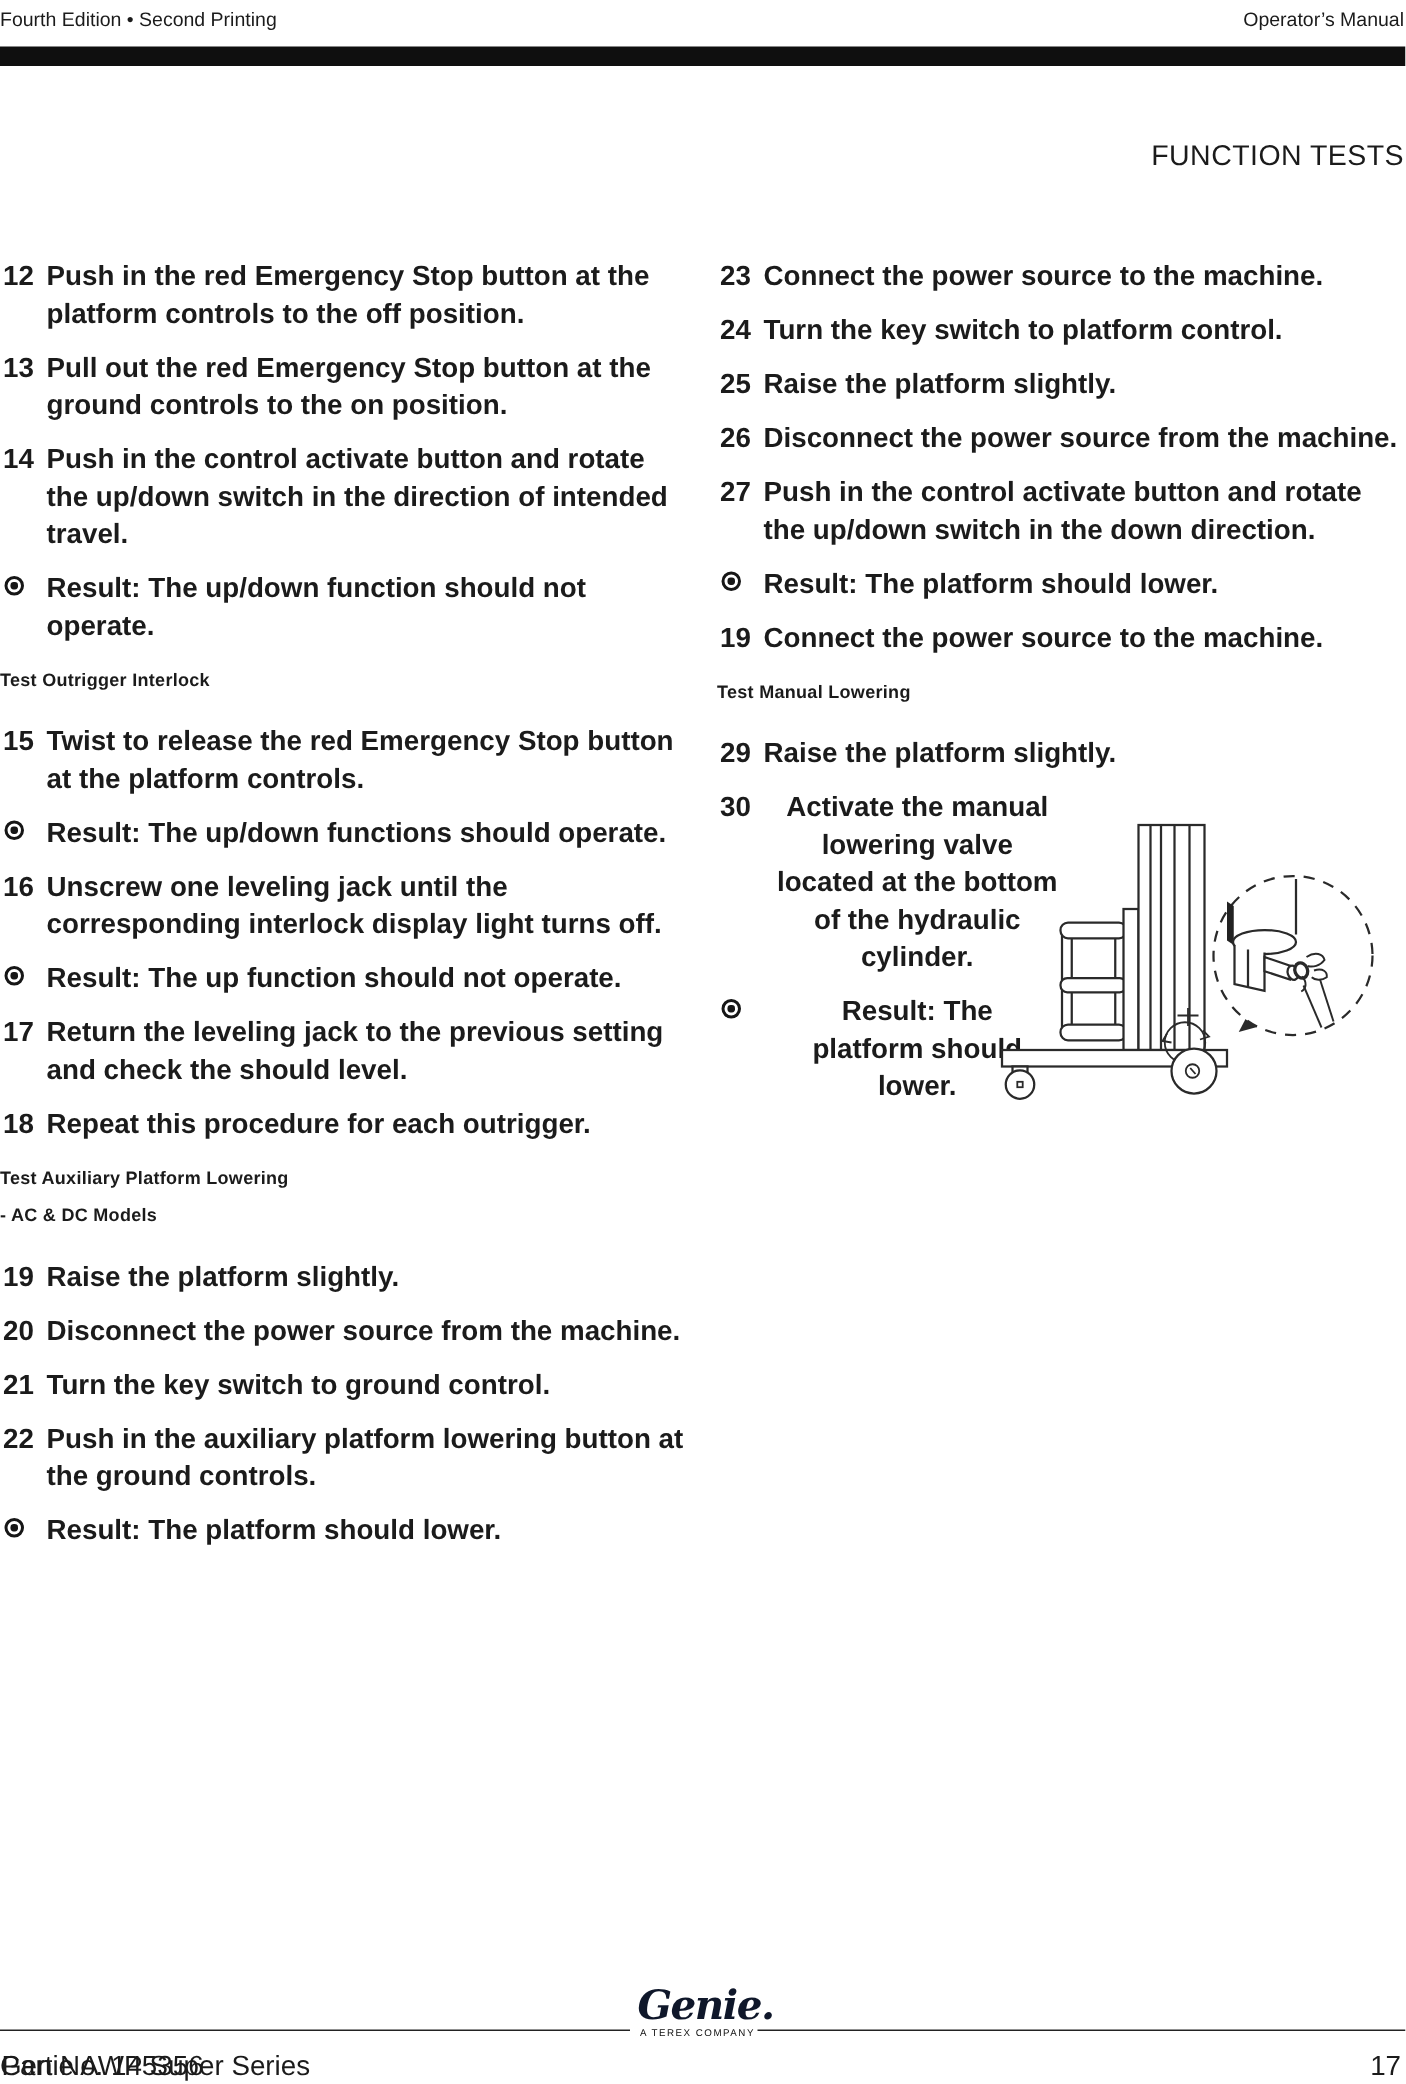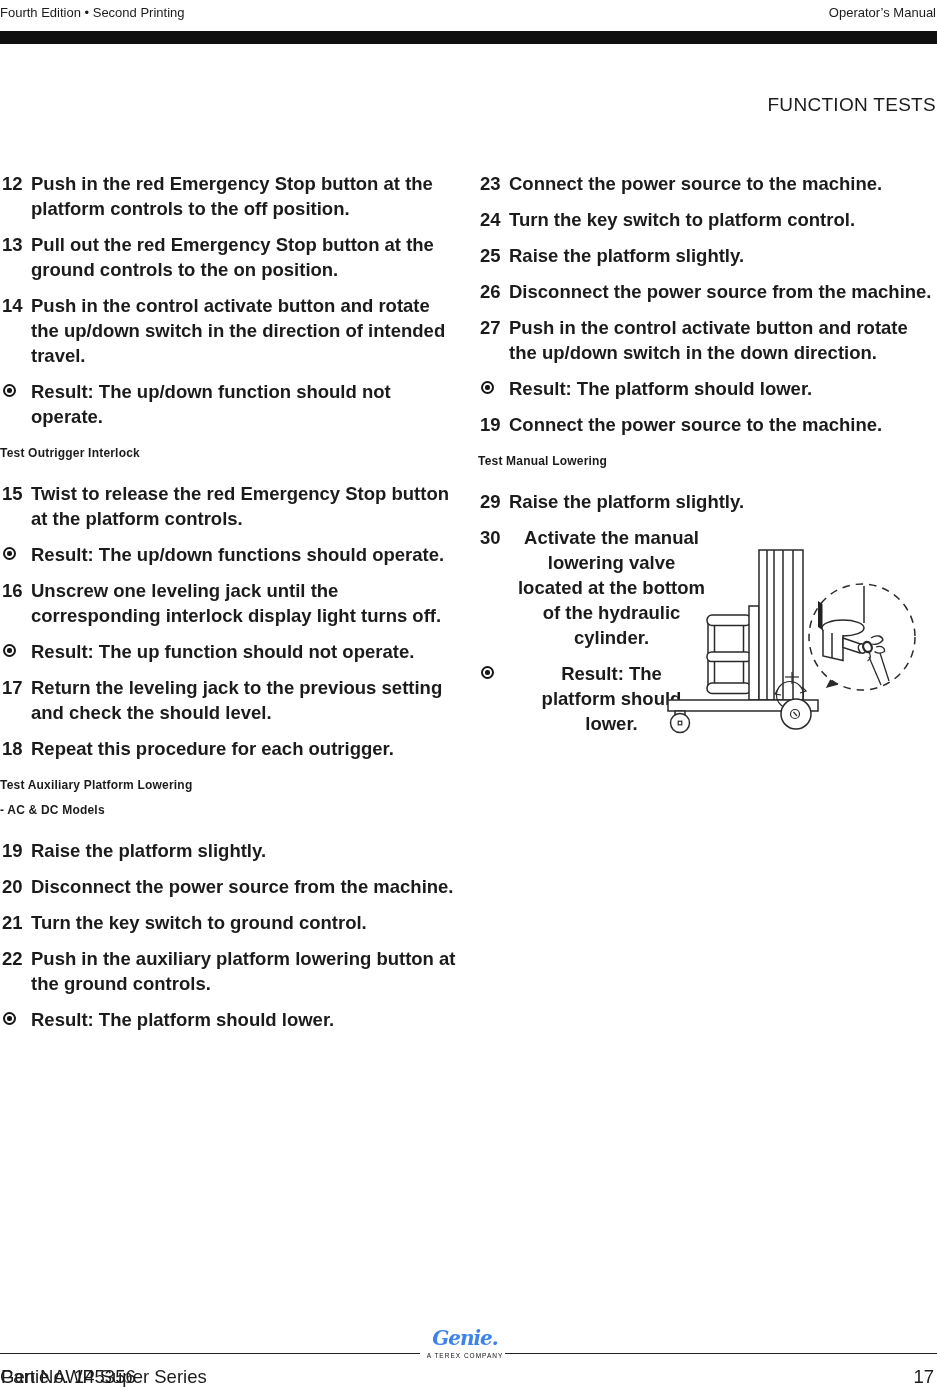--- a/index.html
+++ b/index.html
@@ -31,22 +31,22 @@
      letter-spacing:.2px;white-space:pre-line;}
 
   .figure{position:absolute;left:177px;top:372px;width:270px;height:200px;}
   .figure svg{display:block;}
 
   .ftr-rule{position:absolute;top:1353px;height:0;border-top:1.6px solid #222;}
   .ftr-rule.l{left:0;width:420px;}
   .ftr-rule.r{left:505px;width:432px;}
   .logo{position:absolute;top:1324px;left:425px;width:80px;text-align:center;}
   .logo-word{font-family:"DejaVu Serif","Liberation Serif",serif;
-             font-weight:bold;font-style:italic;font-size:20px;line-height:28px;
-             letter-spacing:-1px;color:#3b82f6;}
+             font-weight:bold;font-style:italic;font-size:27px;line-height:28px;
+             letter-spacing:-1px;color:#0f172a;}
   .logo-sub{font-size:6.5px;letter-spacing:1px;line-height:7px;color:#111;margin-top:0;}
   .ftr-row{position:absolute;top:1366px;left:0;right:0;font-size:18.5px;}
   .ftr-left{position:absolute;left:1px;top:0;}
   .ftr-center{position:absolute;left:0;right:0;text-align:left;top:0;}
   .ftr-right{position:absolute;right:3px;top:0;}
 </style>
 </head>
 <body>
 
 <div class="hdr">

